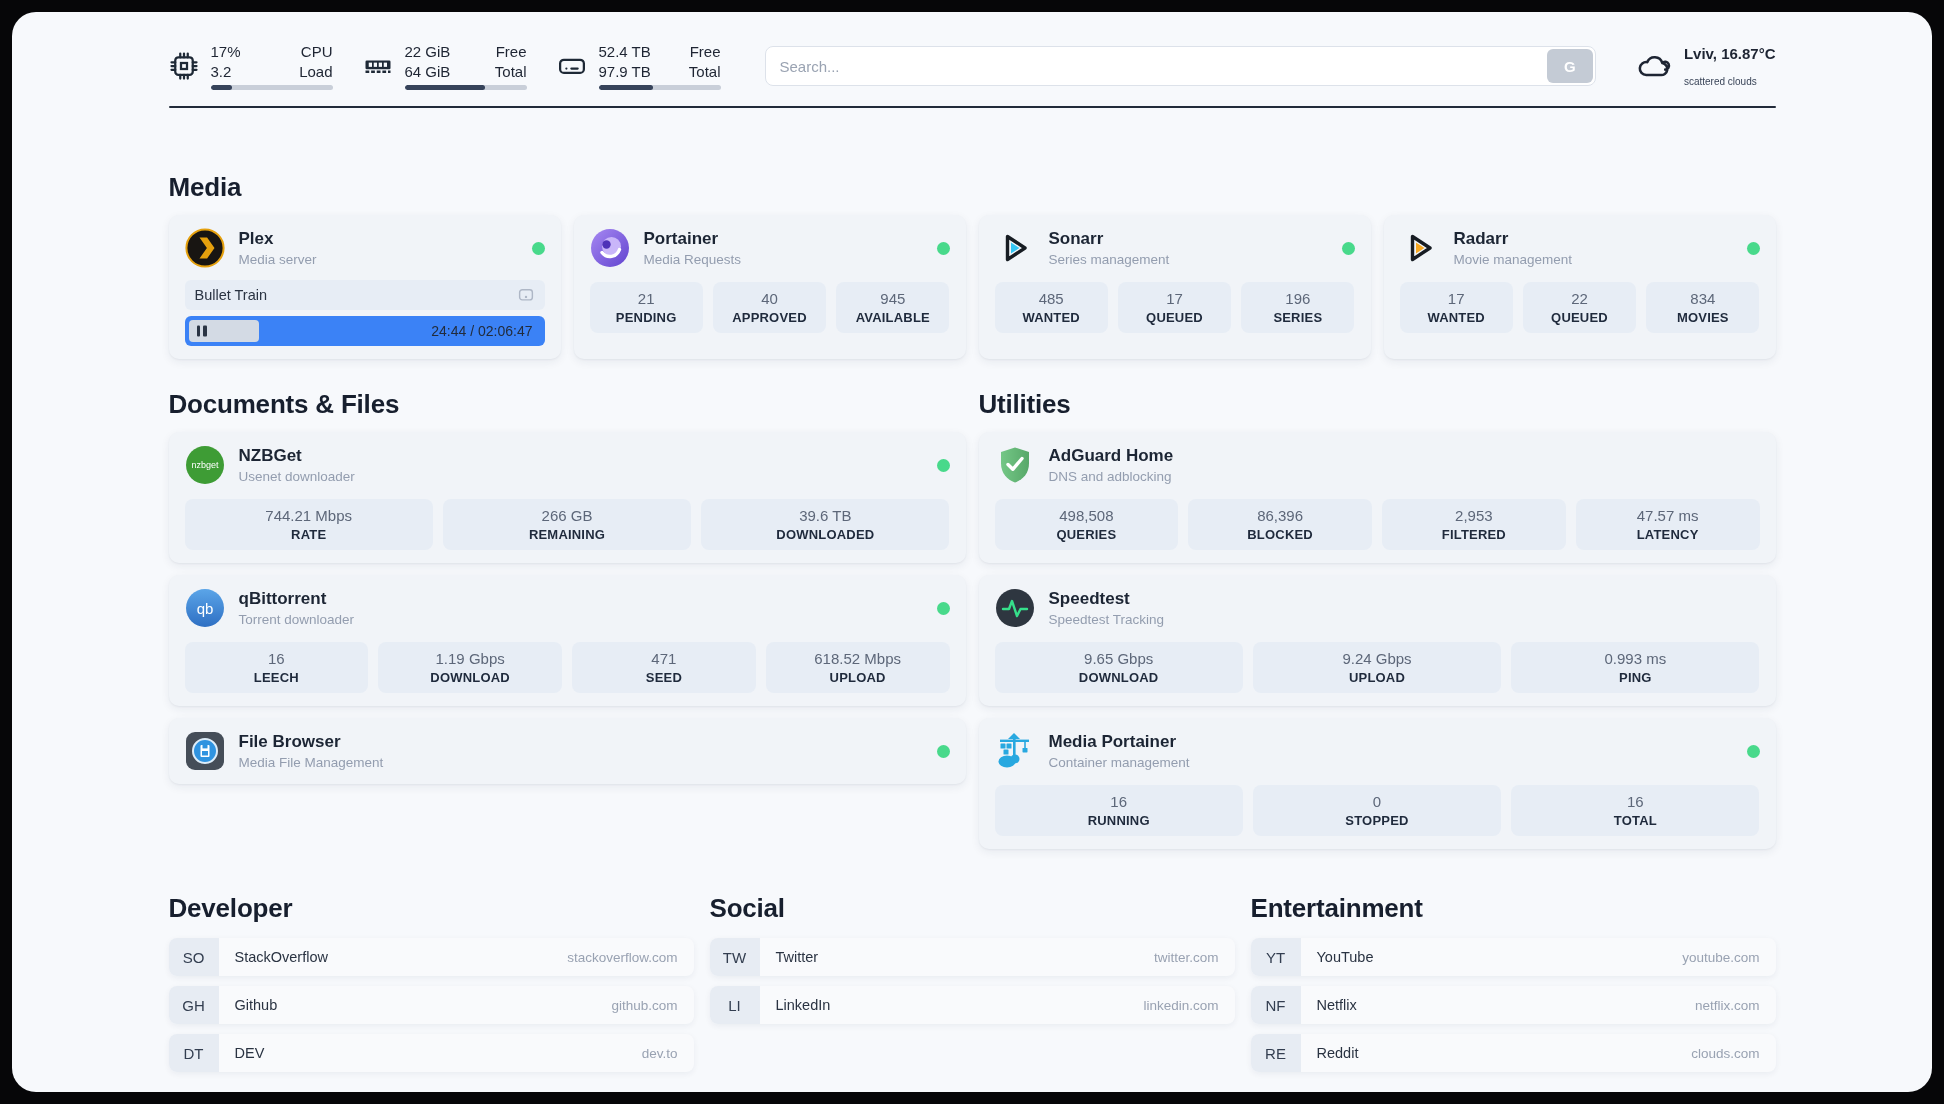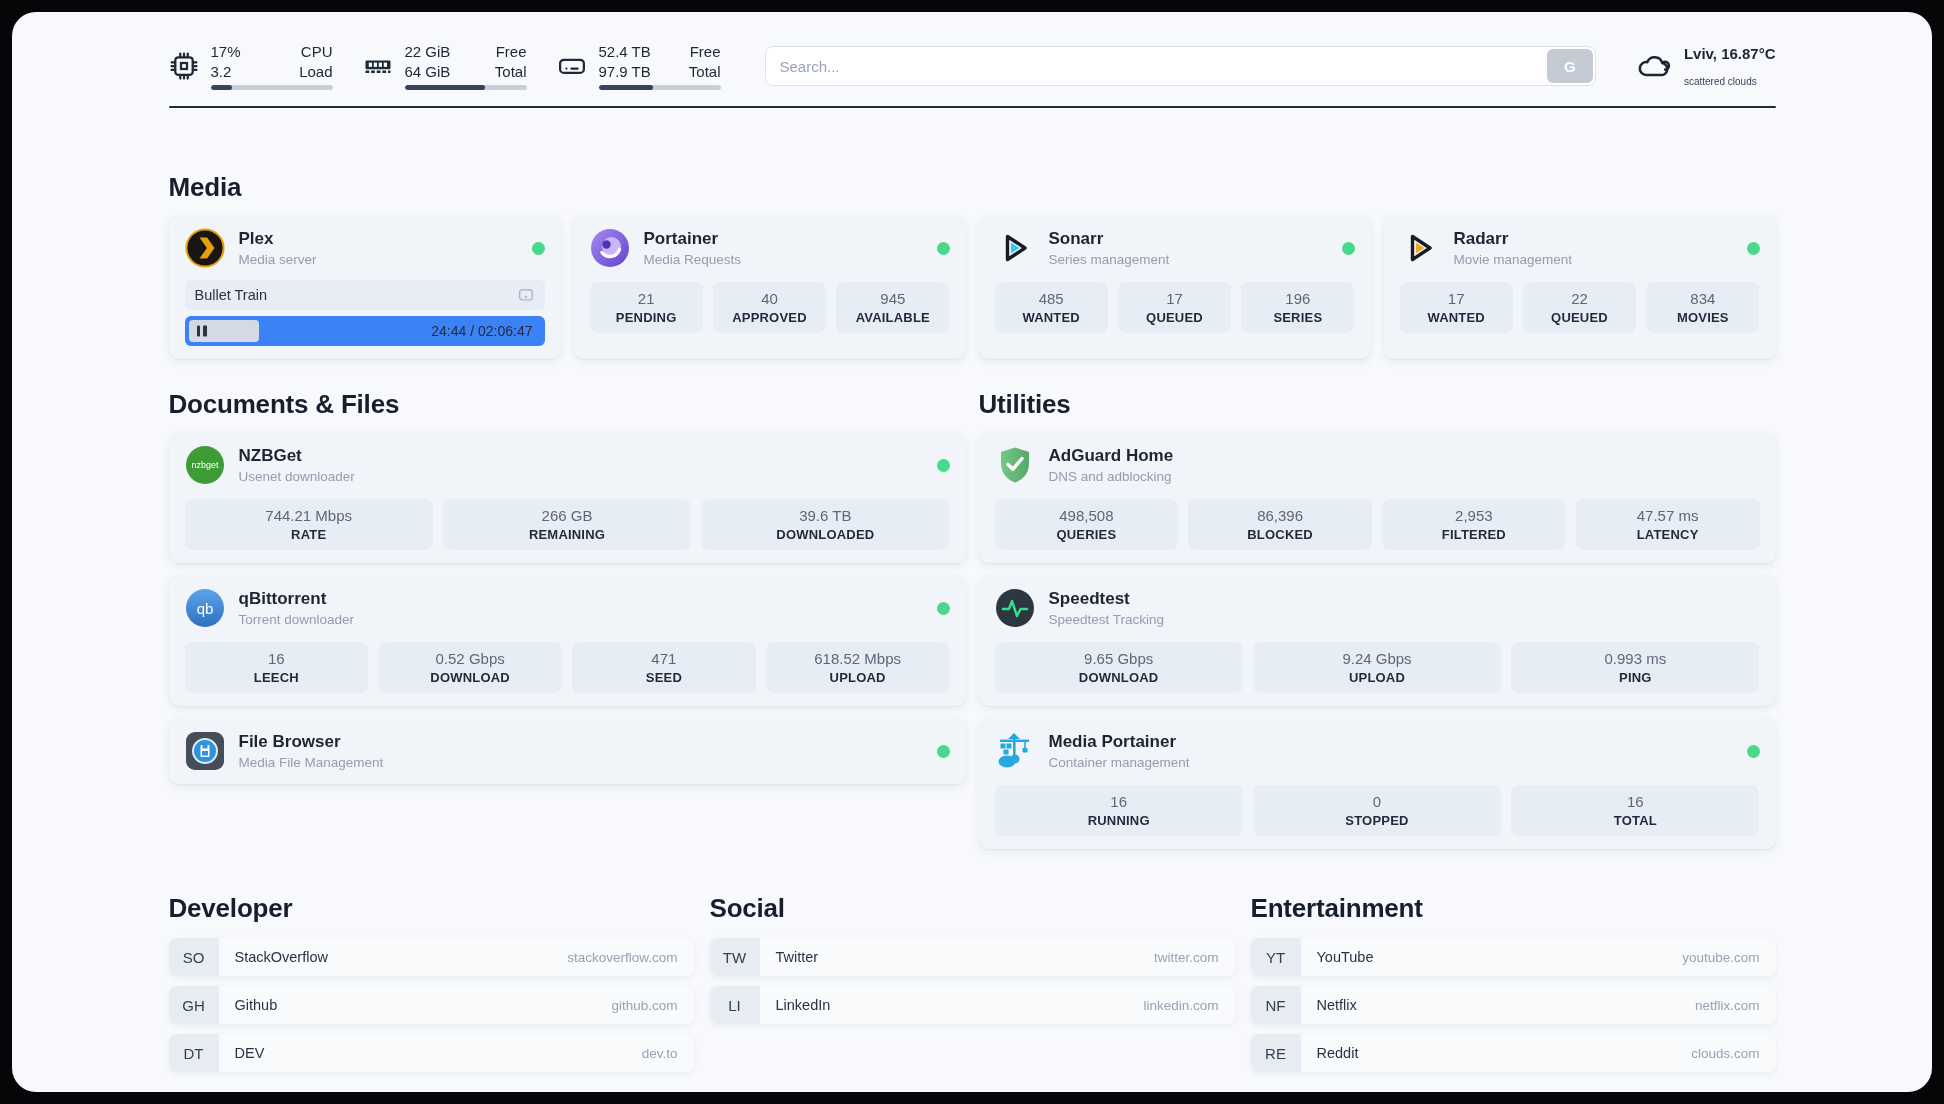--- a/index.html
+++ b/index.html
@@ -393,21 +393,21 @@
                     <div class="app-sub">Torrent downloader</div>
                   </div>
                   <span class="status-dot"></span>
                 </div>
                 <div class="stats-row">
                   <div class="stat-box">
                     <div class="stat-value">16</div>
                     <div class="stat-label">LEECH</div>
                   </div>
                   <div class="stat-box">
-                    <div class="stat-value">0.52 Gbps</div>
+                    <div class="stat-value">1.19 Gbps</div>
                     <div class="stat-label">DOWNLOAD</div>
                   </div>
                   <div class="stat-box">
                     <div class="stat-value">471</div>
                     <div class="stat-label">SEED</div>
                   </div>
                   <div class="stat-box">
                     <div class="stat-value">618.52 Mbps</div>
                     <div class="stat-label">UPLOAD</div>
                   </div>

